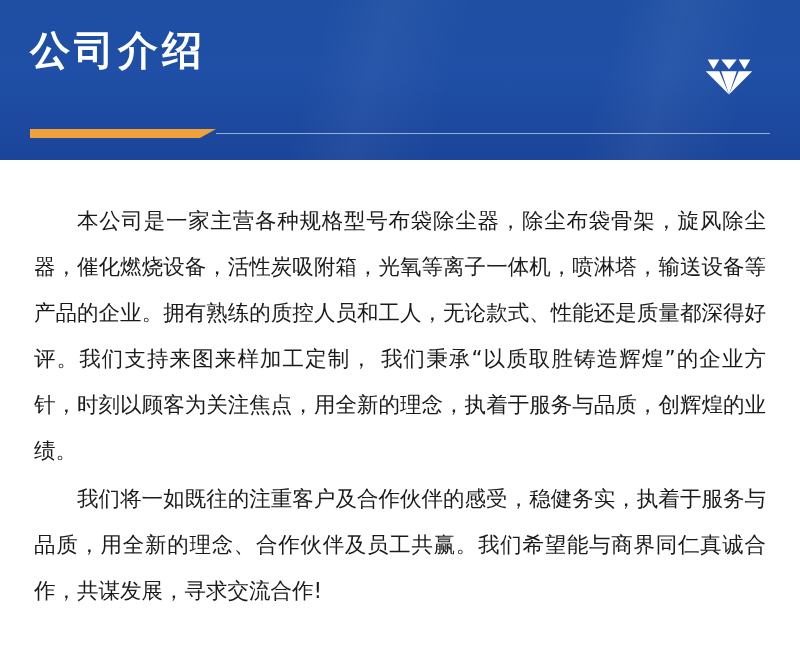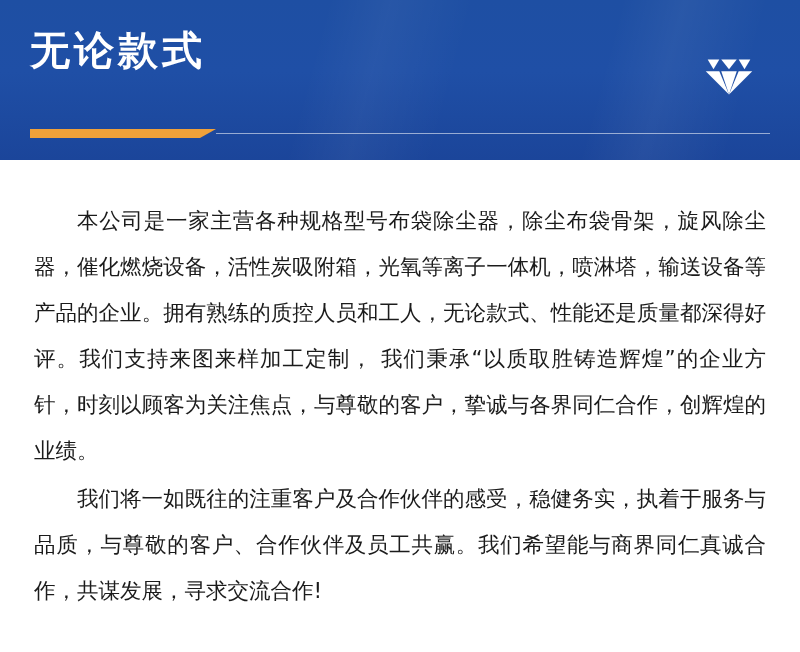--- a/index.html
+++ b/index.html
@@ -131,21 +131,21 @@
 </style>
 </head>
 <body>
 
 <div class="page">
 
   <div class="banner">
     <div class="banner-sheen"></div>
 
     <div class="banner-inner">
-      <h1 class="title-cn">无论款式</h1>
+      <h1 class="title-cn">公司介绍</h1>
     </div>
 
     <div class="accent-row">
       <div class="accent-orange"></div>
       <div class="accent-arrow"></div>
       <div class="accent-line"></div>
     </div>
 
     <div class="gem-icon">
       <svg viewBox="0 0 64 64" width="62" height="62" aria-hidden="true">
@@ -155,17 +155,17 @@
           <polygon points="42,16 54,16 48,26"></polygon>
           <polygon points="8,28 22,28 32,52"></polygon>
           <polygon points="24,28 40,28 32,52"></polygon>
           <polygon points="42,28 56,28 32,52"></polygon>
         </g>
       </svg>
     </div>
   </div>
 
   <div class="content">
-    <p class="para">本公司是一家主营各种规格型号布袋除尘器，除尘布袋骨架，旋风除尘器，催化燃烧设备，活性炭吸附箱，光氧等离子一体机，喷淋塔，输送设备等产品的企业。拥有熟练的质控人员和工人，无论款式、性能还是质量都深得好评。我们支持来图来样加工定制， 我们秉承“以质取胜铸造辉煌”的企业方针，时刻以顾客为关注焦点，与尊敬的客户，挚诚与各界同仁合作，创辉煌的业绩。</p>
-    <p class="para">我们将一如既往的注重客户及合作伙伴的感受，稳健务实，执着于服务与品质，与尊敬的客户、合作伙伴及员工共赢。我们希望能与商界同仁真诚合作，共谋发展，寻求交流合作!</p>
+    <p class="para">本公司是一家主营各种规格型号布袋除尘器，除尘布袋骨架，旋风除尘器，催化燃烧设备，活性炭吸附箱，光氧等离子一体机，喷淋塔，输送设备等产品的企业。拥有熟练的质控人员和工人，无论款式、性能还是质量都深得好评。我们支持来图来样加工定制， 我们秉承“以质取胜铸造辉煌”的企业方针，时刻以顾客为关注焦点，用全新的理念，执着于服务与品质，创辉煌的业绩。</p>
+    <p class="para">我们将一如既往的注重客户及合作伙伴的感受，稳健务实，执着于服务与品质，用全新的理念、合作伙伴及员工共赢。我们希望能与商界同仁真诚合作，共谋发展，寻求交流合作!</p>
   </div>
 
 </div>
 
 </body></html>

